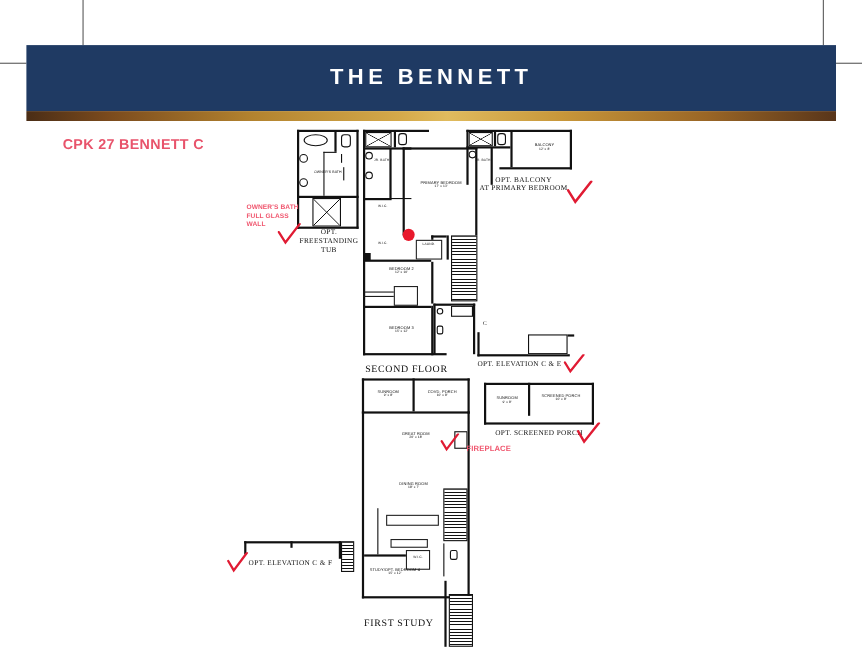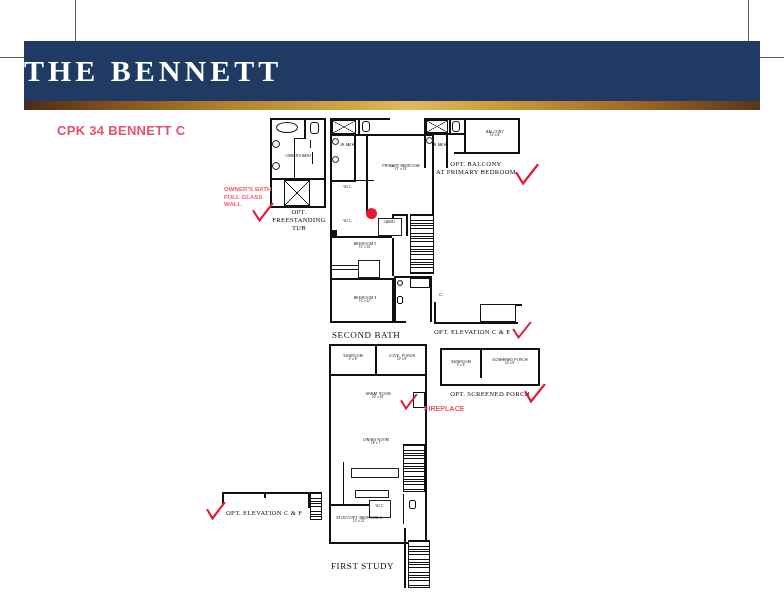--- a/index.html
+++ b/index.html
@@ -32,24 +32,24 @@
     top: 41px;
     width: 736px;
     height: 60px;
     background: #1f3a63;
   }
   .banner-title {
     position: absolute;
     left: 0; right: 0;
     top: 50%;
     transform: translateY(-50%);
-    text-align: left;
+    text-align: center;
     color: #ffffff;
-    font-family: Liberation Serif, serif;
-    font-size: 30px;
+    font-family: Liberation Sans, sans-serif;
+    font-size: 20px;
     font-weight: 700;
     letter-spacing: 4px;
   }
   .banner-gold {
     position: absolute;
     left: 24px;
     top: 101px;
     width: 736px;
     height: 9px;
     background: linear-gradient(90deg,
@@ -197,21 +197,21 @@
 <div class="crop-mark crop-v" style="left:75px; top:0px; height:41px;"></div>
 <div class="crop-mark crop-v" style="left:748px; top:0px; height:41px;"></div>
 <div class="crop-mark crop-h" style="left:0px; top:57px; width:24px;"></div>
 <div class="crop-mark crop-h" style="left:760px; top:57px; width:24px;"></div>
 
 <div class="banner">
   <div class="banner-title">THE BENNETT</div>
 </div>
 <div class="banner-gold"></div>
 
-<div class="plan-code">CPK 34 BENNETT C</div>
+<div class="plan-code">CPK 27 BENNETT C</div>
 
 <div class="plan" style="left:270px; top:118px; width:56px; height:90px;">
 
   <div class="wall" style="left:0px; top:0px; width:2px; height:90px;"></div>
   <div class="wall" style="left:54px; top:0px; width:2px; height:90px;"></div>
   <div class="wall" style="left:0px; top:0px; width:56px; height:2px;"></div>
   <div class="wall" style="left:0px; top:88px; width:56px; height:2px;"></div>
   <div class="wall" style="left:0px; top:60px; width:56px; height:1.6px;"></div>
   <div class="wall" style="left:34px; top:2px; width:1.6px; height:18px;"></div>
   <div class="wall" style="left:24px; top:20px; width:1.4px; height:40px;"></div>
@@ -311,21 +311,21 @@
   <div class="wall" style="left:64px; top:158px; width:1.6px; height:46px;"></div>
   <div class="wall" style="left:64px; top:158px; width:38px; height:1.6px;"></div>
   <div class="wall" style="left:100px; top:158px; width:1.6px; height:46px;"></div>
   <div class="fixture" style="left:67px; top:162px; width:6px; height:6px; border-radius:50%;"></div>
   <div class="fixture" style="left:67px; top:178px; width:6px; height:8px; border-radius:2px;"></div>
   <div class="fixture" style="left:80px; top:160px; width:20px; height:10px;"></div>
 </div>
 
 <div class="red-dot" style="left:366px; top:208px;"></div>
 
-<div class="floor-caption" style="left:332px; top:330px;">SECOND BATH</div>
+<div class="floor-caption" style="left:332px; top:330px;">SECOND FLOOR</div>
 
 <div class="plan" style="left:424px; top:118px; width:96px; height:50px;">
   <div class="wall" style="left:0px; top:0px; width:2px; height:50px;"></div>
   <div class="wall" style="left:0px; top:0px; width:96px; height:2px;"></div>
   <div class="wall" style="left:94px; top:0px; width:2px; height:36px;"></div>
   <div class="wall" style="left:30px; top:34px; width:66px; height:2px;"></div>
 
   <div class="xbox" style="left:2px; top:2px; width:22px; height:13px;"></div>
   <div class="fixture" style="left:28px; top:3px; width:8px; height:11px; border-radius:3px;"></div>
   <div class="wall" style="left:25px; top:2px; width:1.6px; height:13px;"></div>

